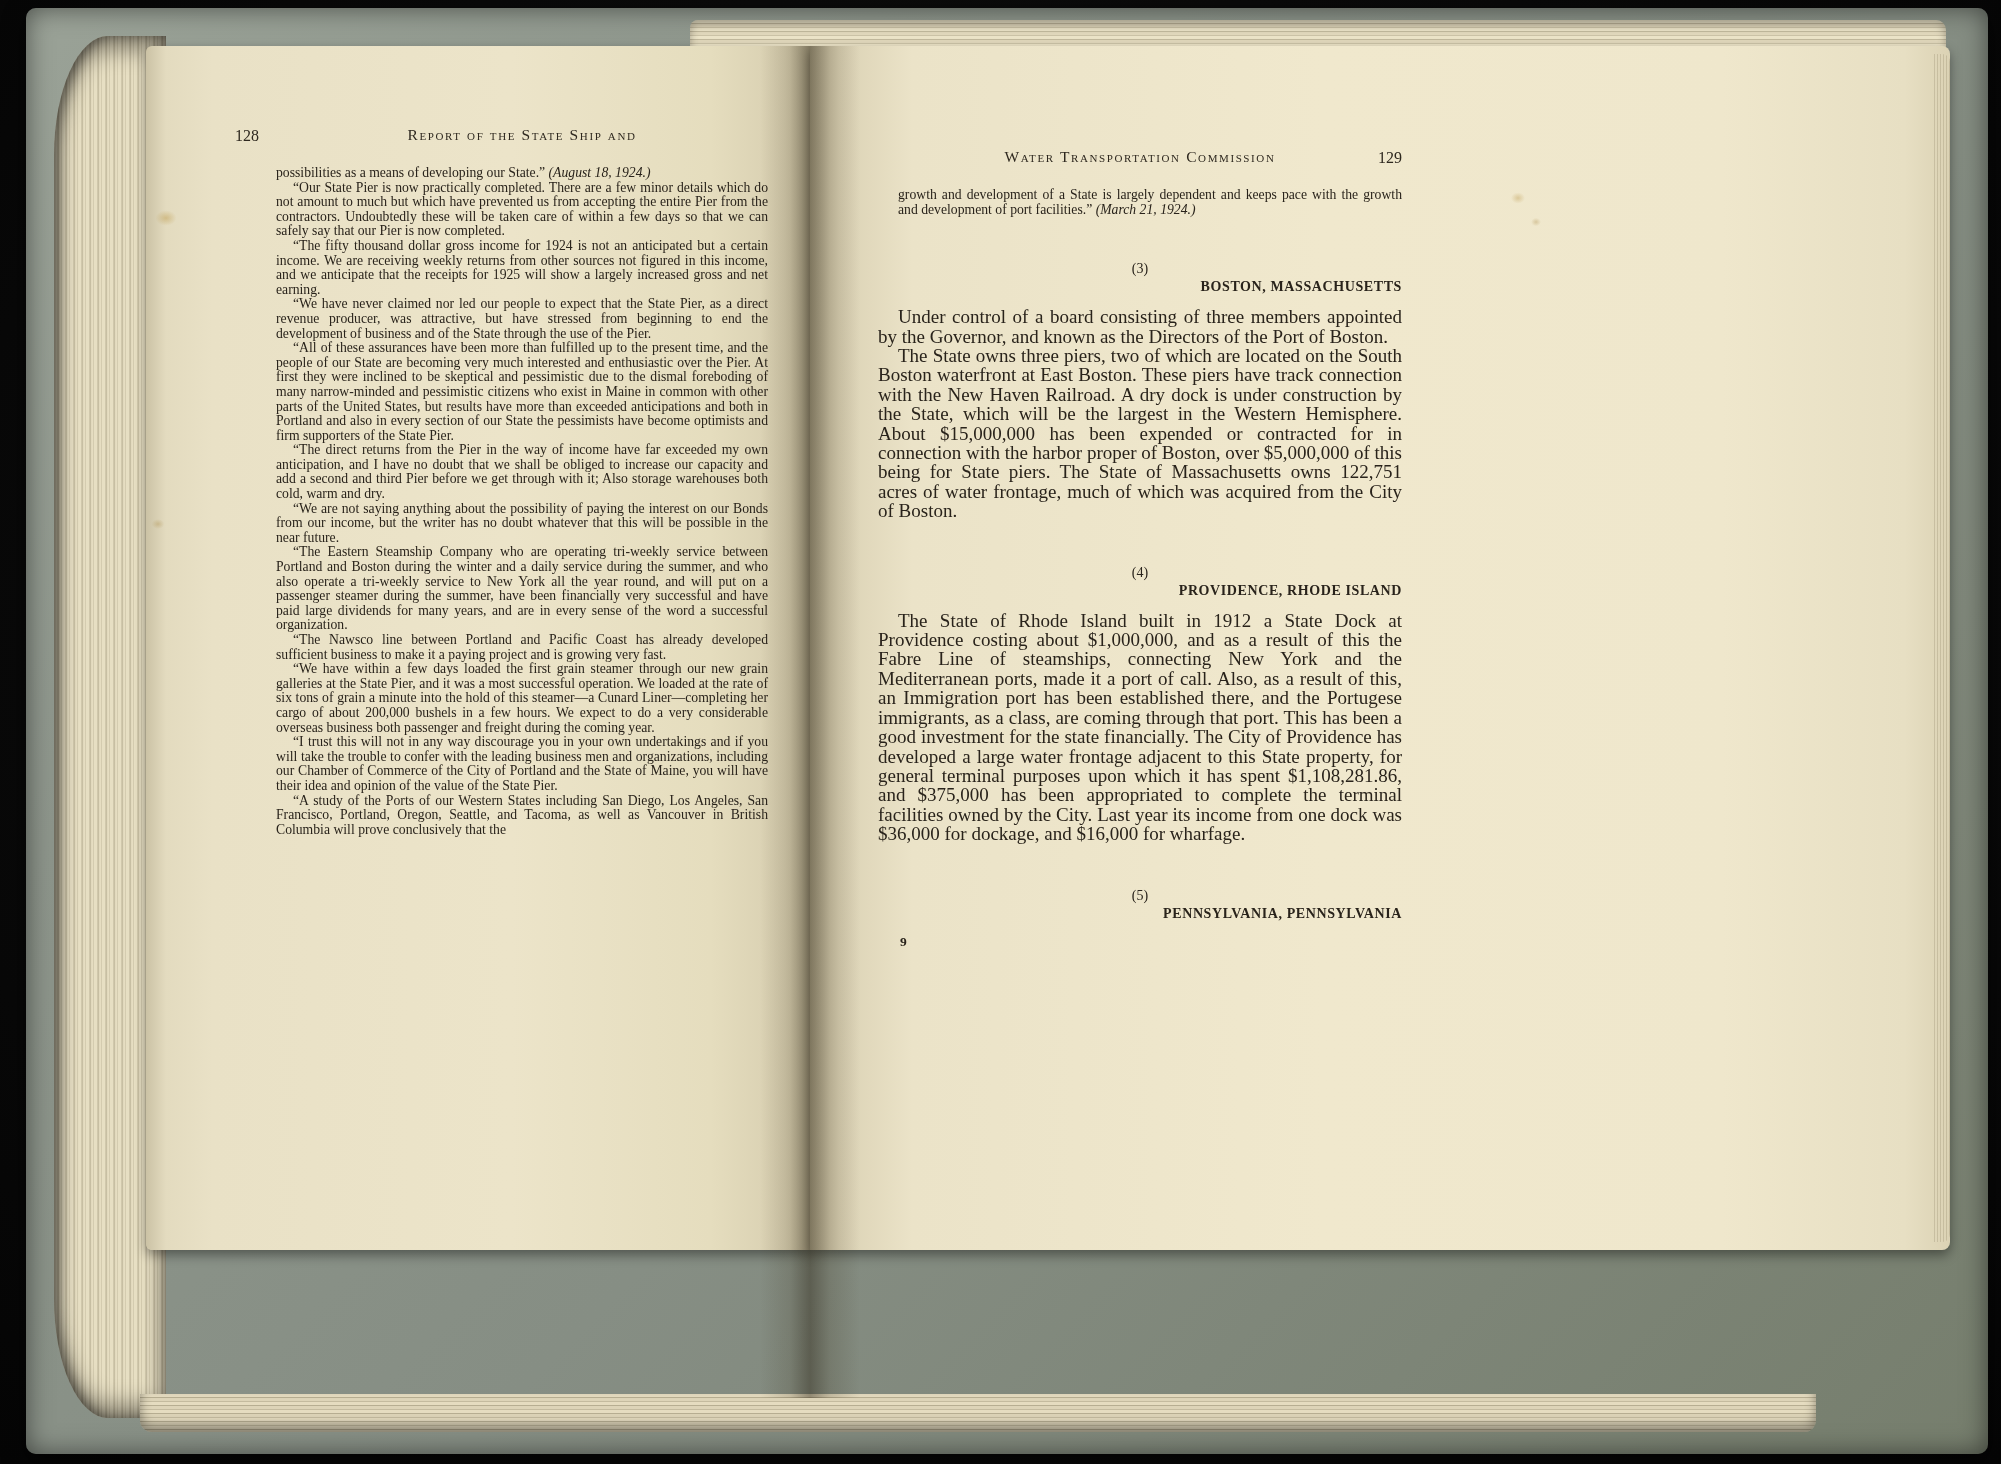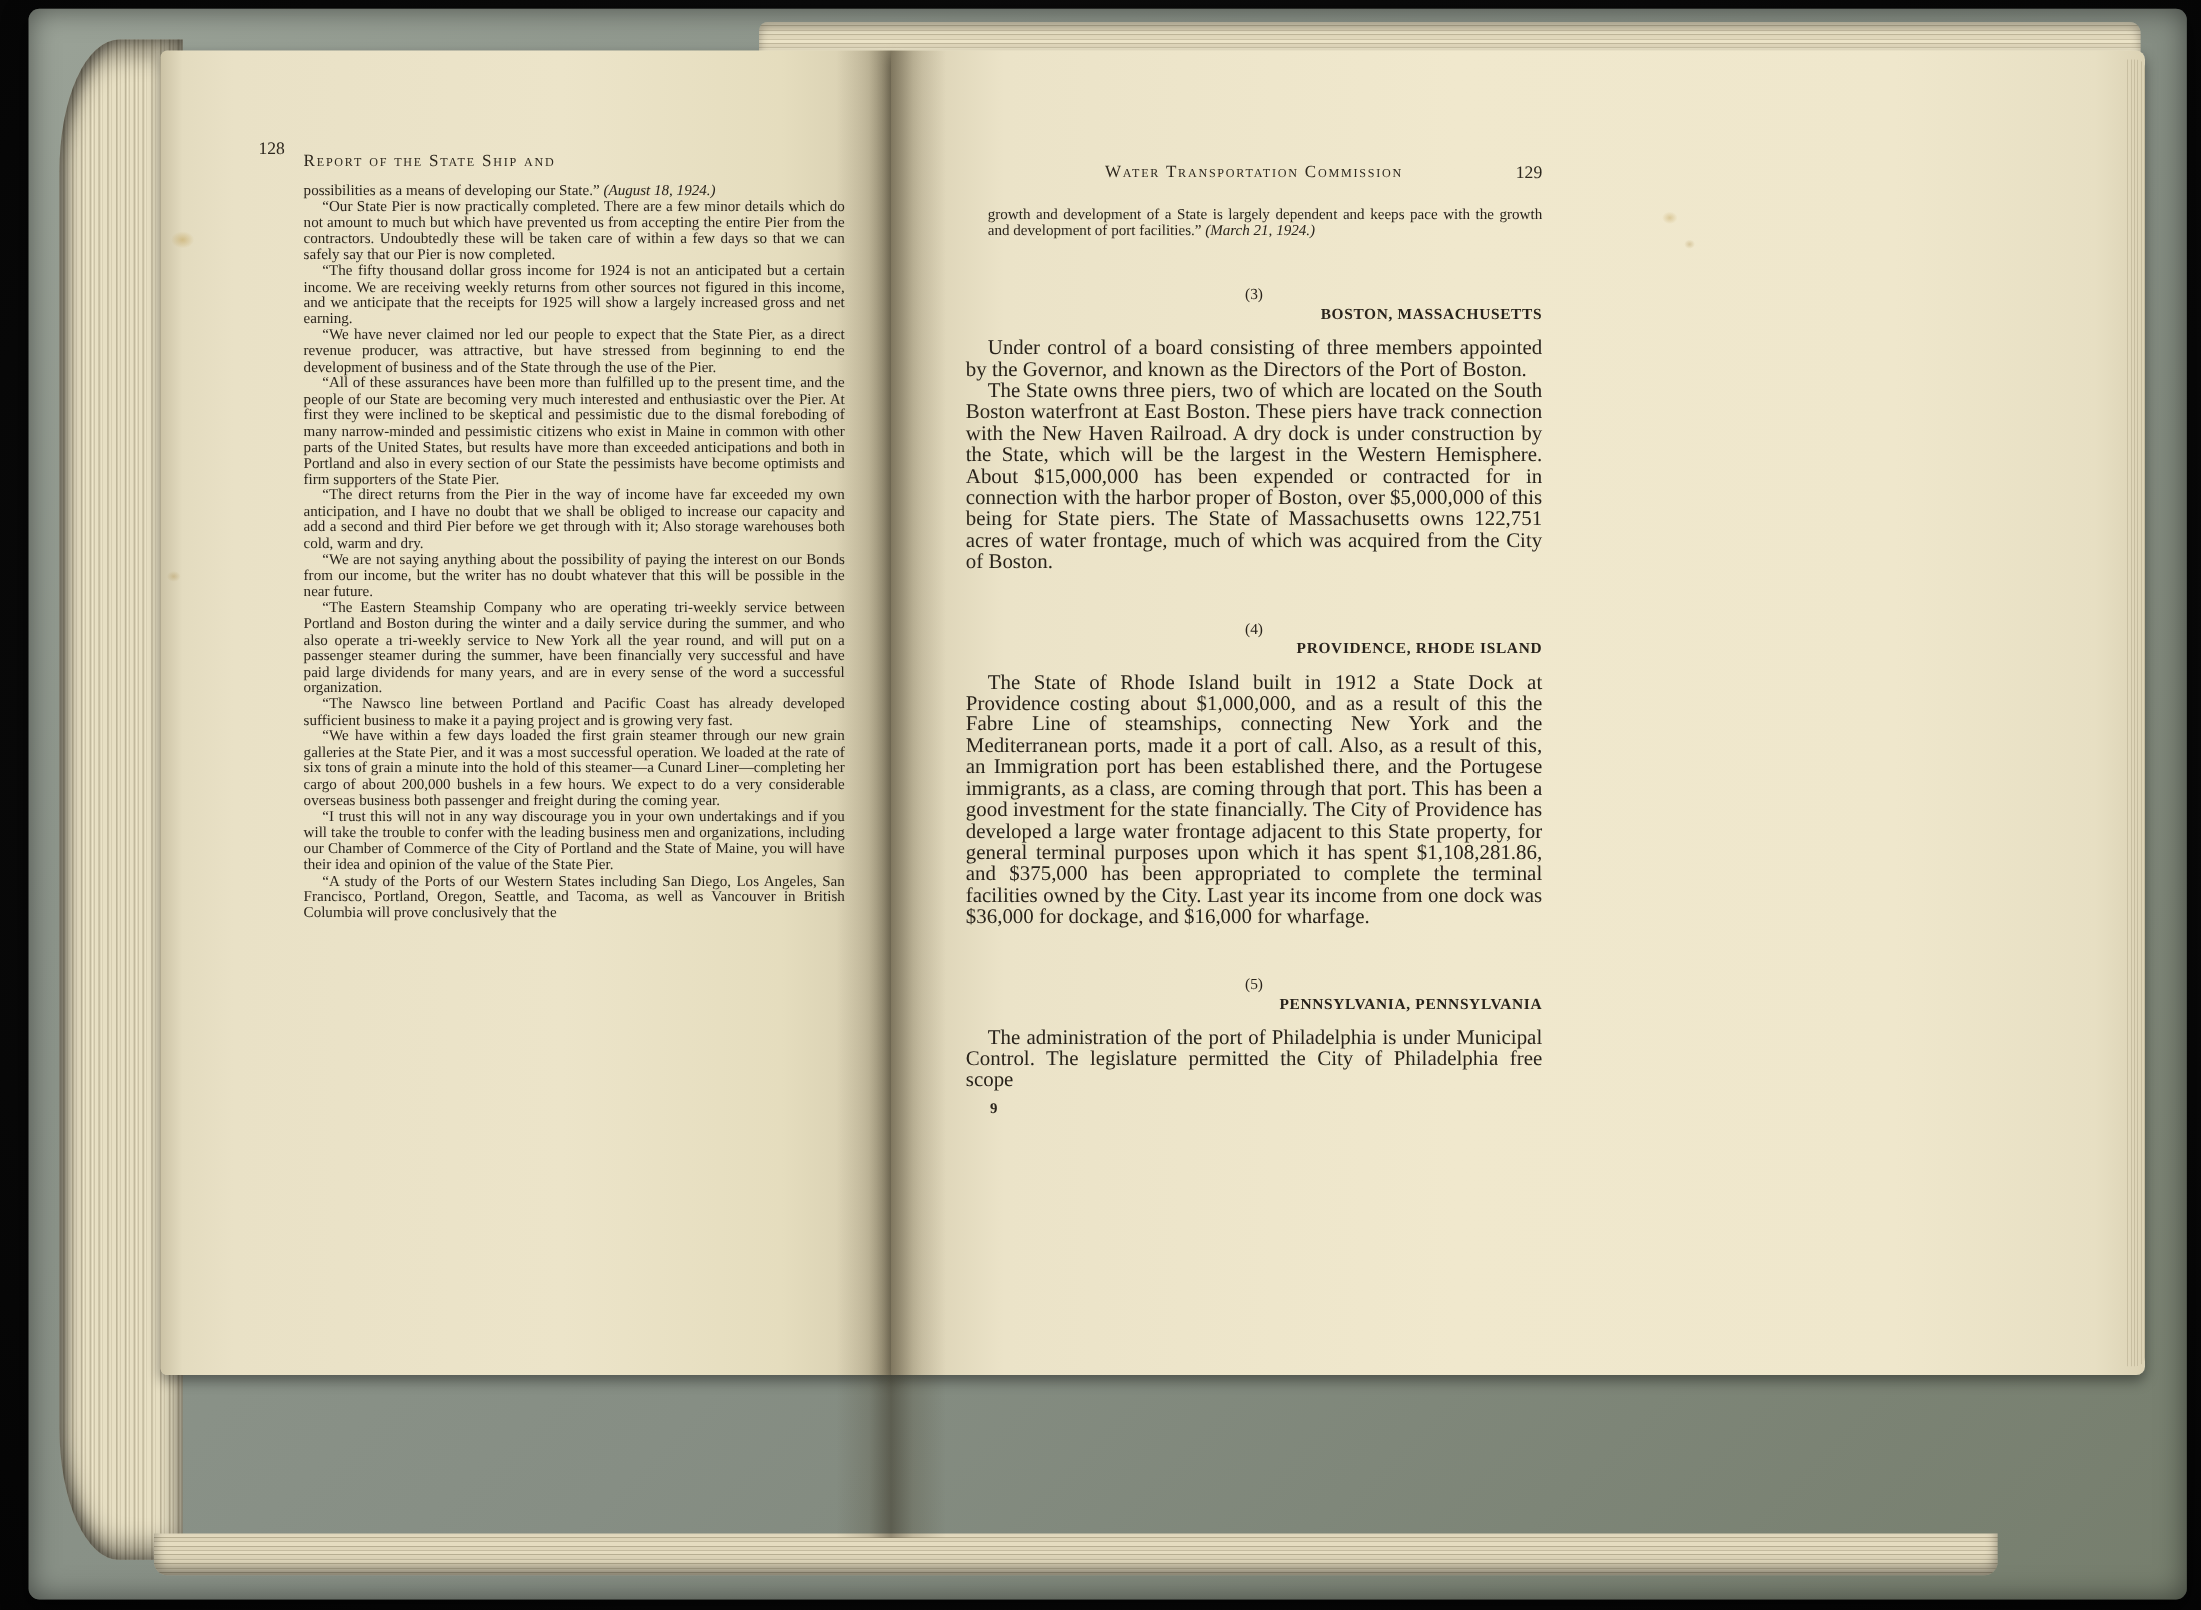--- a/index.html
+++ b/index.html
@@ -69,21 +69,21 @@
   }
   .gutter {
     position: absolute; left: 760px; top: 46px; width: 100px; height: 1352px; pointer-events: none;
     background: linear-gradient(90deg,
       rgba(56,46,24,0) 0%, rgba(56,46,24,.16) 30%, rgba(38,30,14,.42) 50%, rgba(56,46,24,.18) 70%, rgba(56,46,24,0) 100%);
   }
   .runhead { font-variant: small-caps; letter-spacing: 1.6px; font-size: 15.5px; color: #2e281f; }
   .pagenum { font-size: 16px; color: #2e281f; }
   .pl-header { position: absolute; left: 89px; top: 80px; width: 533px; height: 22px; }
   .pl-header .pagenum { position: absolute; left: 0; top: 1px; }
-  .pl-header .runhead { position: absolute; left: 41px; top: 12px; width: 492px; display: inline-block; }
+  .pl-header .runhead { position: absolute; left: 41px; top: 0; width: 492px; text-align: center; display: inline-block; }
   .pr-header { position: absolute; left: 68px; top: 102px; width: 524px; height: 22px; }
   .pr-header .pagenum { position: absolute; right: 0; top: 1px; }
   .pr-header .runhead { position: absolute; left: 0; top: 0; width: 524px; text-align: center; display: inline-block; }
   .pl-body { position: absolute; left: 130px; top: 120px; width: 492px; }
   .pr-body { position: absolute; left: 68px; top: 142px; width: 524px; }
   .para {
     font-size: 13.7px; line-height: 14.6px; text-align: justify; text-indent: 17px; color: #29231b;
   }
   .para.no-indent { text-indent: 0; }
   .cite { font-style: italic; }
@@ -148,21 +148,20 @@
             <p class="para-large">The State owns three piers, two of which are located on the South Boston waterfront at East Boston.  These piers have track connection with the New Haven Railroad.  A dry dock is under construction by the State, which will be the largest in the Western Hemisphere.  About $15,000,000 has been expended or contracted for in connection with the harbor proper of Boston, over $5,000,000 of this being for State piers. The State of Massachusetts owns 122,751 acres of water frontage, much of which was acquired from the City of Boston.</p>
           </section>
           <section>
             <div class="section-number">(4)</div>
             <h3 class="section-title">PROVIDENCE, RHODE ISLAND</h3>
             <p class="para-large">The State of Rhode Island built in 1912 a State Dock at Providence costing about $1,000,000, and as a result of this the Fabre Line of steamships, connecting New York and the Mediterranean ports, made it a port of call.  Also, as a result of this, an Immigration port has been established there, and the Portugese immigrants, as a class, are coming through that port.  This has been a good investment for the state financially.  The City of Providence has developed a large water frontage adjacent to this State property, for general terminal purposes upon which it has spent $1,108,281.86, and $375,000 has been appropriated to complete the terminal facilities owned by the City.  Last year its income from one dock was $36,000 for dockage, and $16,000 for wharfage.</p>
           </section>
           <section>
             <div class="section-number">(5)</div>
             <h3 class="section-title">PENNSYLVANIA, PENNSYLVANIA</h3>
-            <p class="para-large">The administration of the port of Philadelphia is under Municipal Control. The legislature permitted the City of Philadelphia free scope</p>
           </section>
         </div>
       <div class="signature">9</div>
     </div>
   </div>
 
   <div class="gutter"></div>
 </div>
 
 </body></html>

